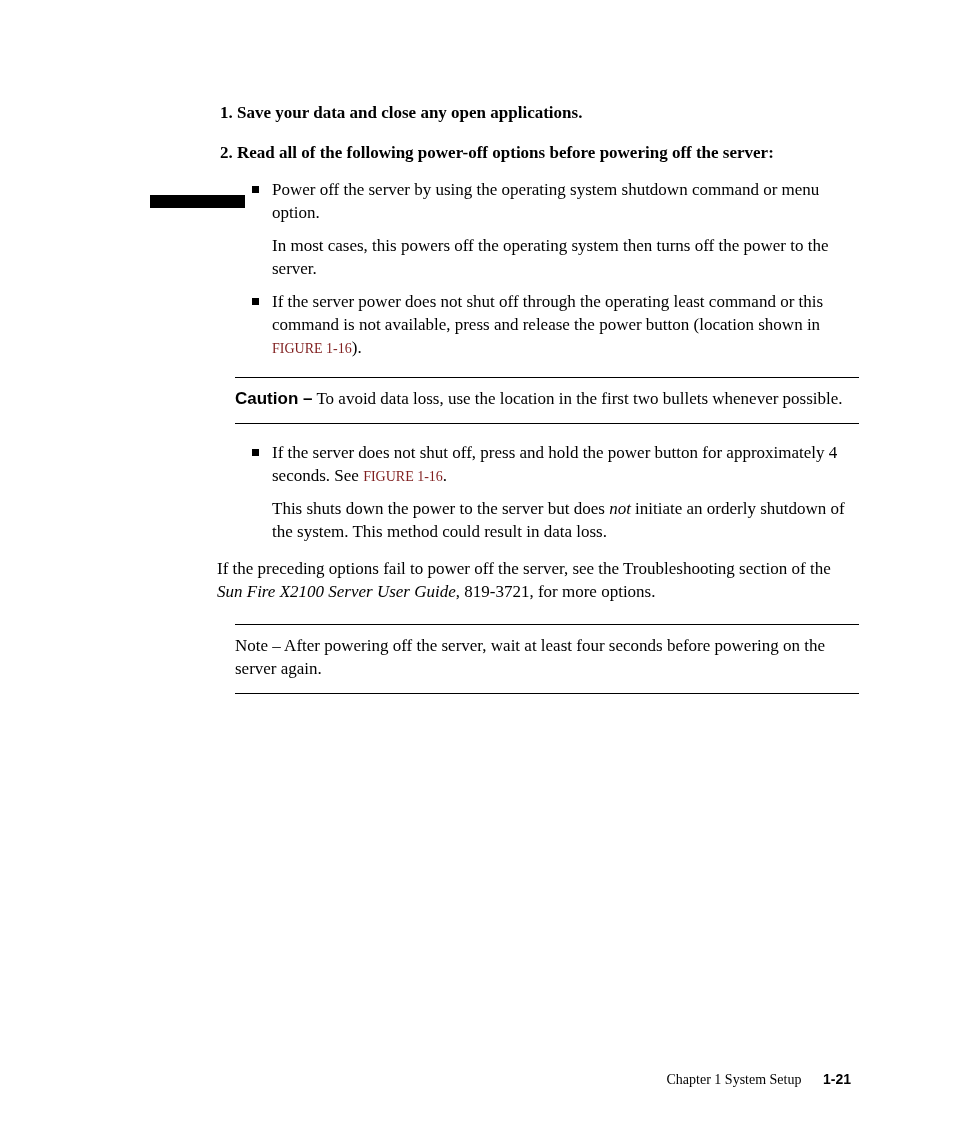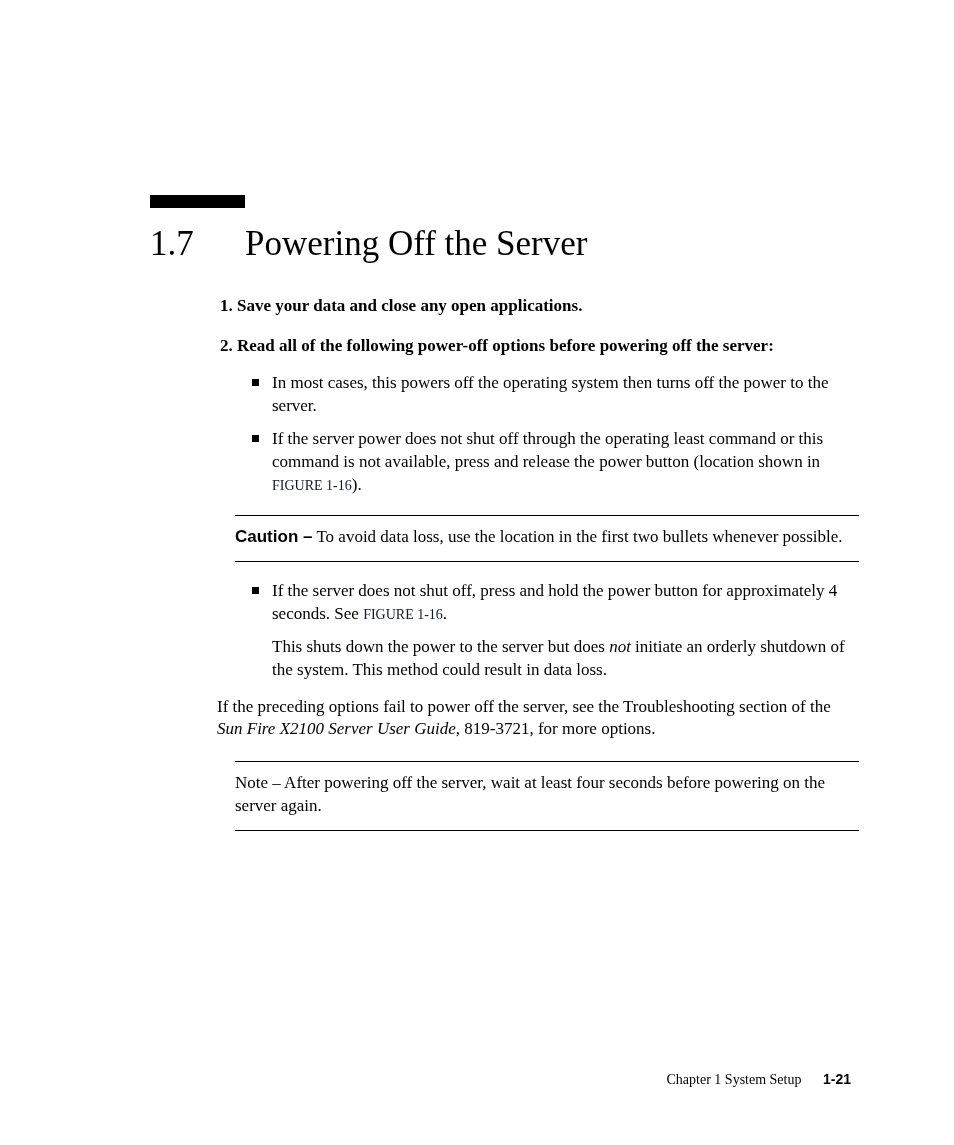--- a/index.html
+++ b/index.html
@@ -77,21 +77,21 @@
     content: "";
     position: absolute;
     left: 2px;
     top: 7px;
     width: 7px;
     height: 7px;
     background: #000;
   }
   .para { margin-bottom: 10px; }
   .smallcaps-link {
-    color: #0f172a;
+    color: #7f1d1d;
     font-size: 14px;
   }
   .callout {
     border-top: 1.5px solid #000;
     border-bottom: 1.5px solid #000;
     margin: 18px 0 18px 85px;
     padding: 10px 4px 12px 0;
   }
   .callout .label {
     font-family: Arial, Helvetica, sans-serif;
@@ -123,37 +123,34 @@
   }
 </style>
 </head>
 <body>
 
 <div class="page">
 
 
   <div class="rule-bar"></div>
 
-  <div class="section-head">
-    <div class="sec-num">1.7</div>
-    <div class="sec-title">Powering Off the Server</div>
-  </div>
 
   <div class="steps">
     <p class="step-line">
       <span class="num">1.</span>
       <span>Save your data and close any open applications.</span>
     </p>
     <p class="step-line">
       <span class="num">2.</span>
       <span>Read all of the following power-off options before powering off the server:</span>
     </p>
 
     <ul class="bullets">
       <li>
+        <div class="para">Power off the server by using the operating system shutdown command or menu option.</div>
         <div class="para">In most cases, this powers off the operating system then turns off the power to the server.</div>
       </li>
       <li>
         <div class="para">
           <span>If the server power does not shut off through the operating least command or this command is not available, press and release the power button (location shown in </span><span class="smallcaps-link">FIGURE 1-16</span><span>).</span>
         </div>
       </li>
     </ul>
   </div>
 

